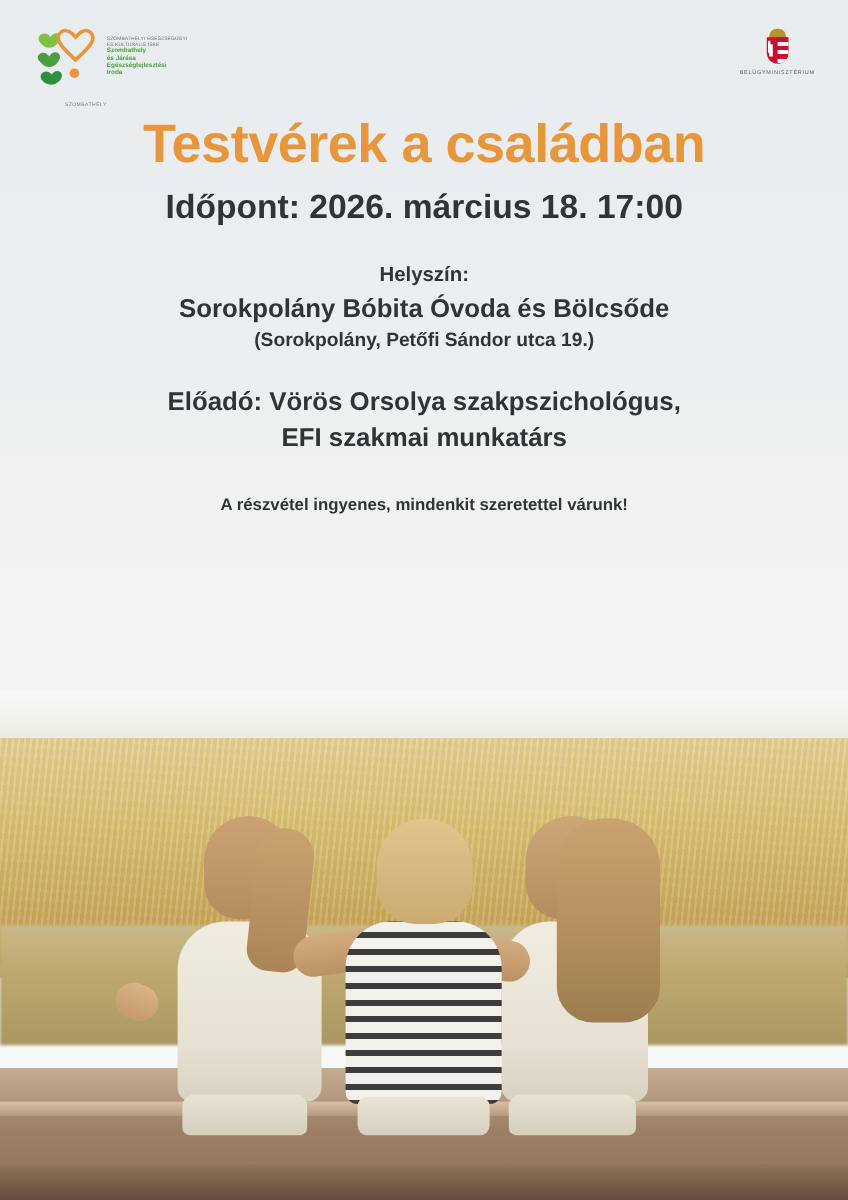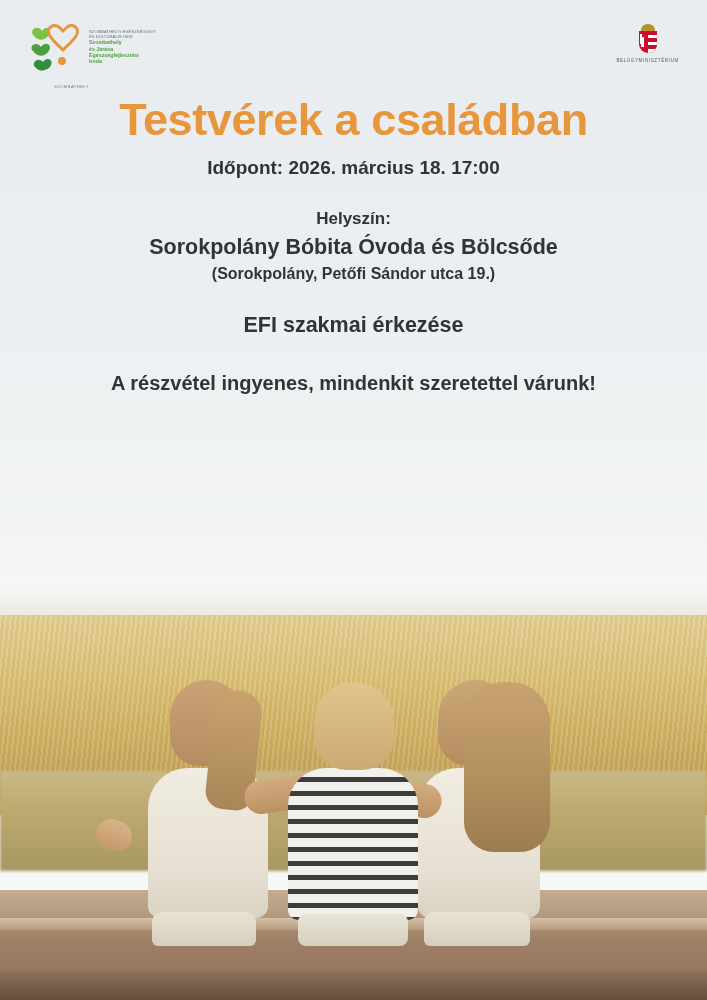--- a/index.html
+++ b/index.html
@@ -146,21 +146,21 @@
     line-height: 1.05;
   }
   .subtitle {
     font-size: 23.5px;
     font-weight: bold;
     color: #e8963c;
     line-height: 1.42;
     margin: 0 0 26px 0;
   }
   .date-line {
-    font-size: 19px;
+    font-size: 28px;
     font-weight: bold;
     color: #2f3437;
     margin: 0 0 30px 0;
   }
   .venue-label {
     font-size: 17px;
     font-weight: bold;
     color: #2f3437;
     margin: 0 0 6px 0;
   }
@@ -182,21 +182,21 @@
     color: #2f3437;
     margin: 0 0 5px 0;
   }
   .speaker-2 {
     font-size: 21.5px;
     font-weight: bold;
     color: #2f3437;
     margin: 0 0 34px 0;
   }
   .free-note {
-    font-size: 20px;
+    font-size: 14px;
     font-weight: bold;
     color: #2f3437;
     margin: 0;
   }
 
   
   .photo {
     position: absolute;
     left: 0;
     bottom: 0;
@@ -399,21 +399,22 @@
       <div class="ministry-name">BELÜGYMINISZTÉRIUM</div>
     </div>
   </div>
 
   <div class="content">
     <h1 class="title">Testvérek a családban</h1>
     <div class="date-line">Időpont: 2026. március 18. 17:00</div>
     <div class="venue-label">Helyszín:</div>
     <div class="venue-name">Sorokpolány Bóbita Óvoda és Bölcsőde</div>
     <div class="venue-addr">(Sorokpolány, Petőfi Sándor utca 19.)</div>
-    <div class="speaker-2">EFI szakmai érkezése</div>
+    <div class="speaker-1">Előadó: Vörös Orsolya szakpszichológus,</div>
+    <div class="speaker-2">EFI szakmai munkatárs</div>
     <div class="free-note">A részvétel ingyenes, mindenkit szeretettel várunk!</div>
   </div>
 
   <div class="photo">
     <div class="sky"></div>
     <div class="reeds"></div>
     <div class="water"></div>
     <div class="ledge">
       <div class="ledge-shadow"></div>
     </div>

